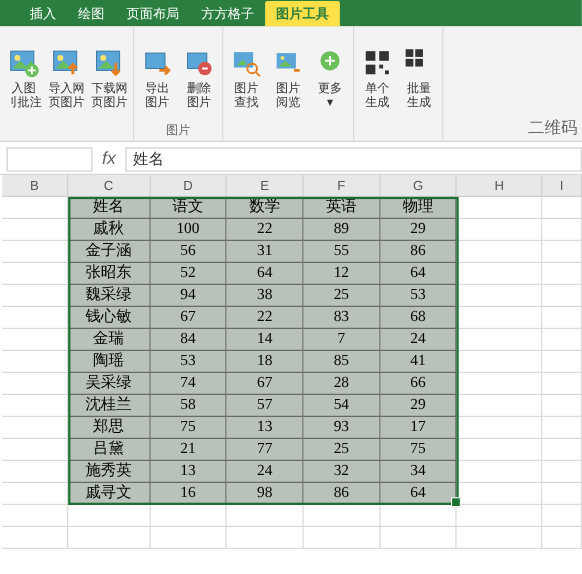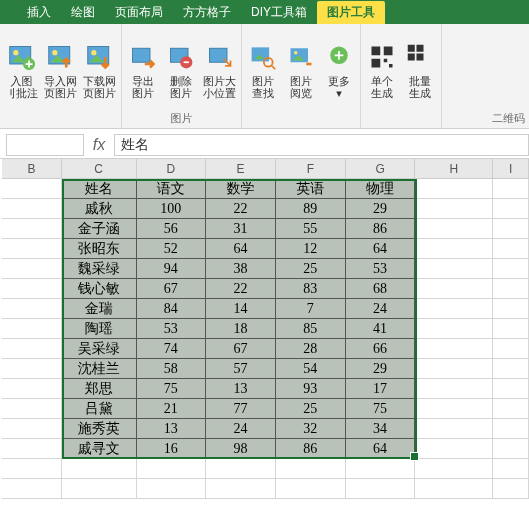--- a/index.html
+++ b/index.html
@@ -12,21 +12,21 @@
 
 
 .ribbon { background: #f3f3f3; height: 105px; display: flex; border-bottom: 1px solid #d0d0d0; position: relative; }
 .rgroup { display: flex; flex-direction: column; align-items: center; border-right: 1px solid #d9d9d9; padding: 15px 3px 0; position: relative; }
 .rgroup .items { display: flex; gap: 2px; }
 .rgroup .glabel { font-size: 11px; color: #666; position: absolute; bottom: 2px; left: 0; right: 0; text-align: center; }
 .rbtn { display: flex; flex-direction: column; align-items: center; padding: 2px 2px; cursor: pointer; }
 .rbtn .ic { width: 32px; height: 32px; display: flex; align-items: center; justify-content: center; }
 .rbtn .ic svg { width: 28px; height: 28px; }
 .rbtn .lbl { font-size: 11px; color: #333; text-align: center; line-height: 1.1; margin-top: 2px; }
-.sublabel { position: absolute; right: 4px; bottom: 2px; font-size: 11px; color: #666; }
+.sublabel { position: absolute; right: 4px; bottom: 2px; font-size: 15px; color: #666; }
 
 
 .fbar { display: flex; align-items: center; height: 28px; border-bottom: 1px solid #d0d0d0; margin-top: 2px; }
 .namebox { width: 78px; height: 22px; border: 1px solid #ccc; margin-left: 6px; background: #fff; }
 .fx { width: 22px; text-align: center; font-style: italic; color: #666; margin: 0 4px; font-size: 16px; }
 .finput { flex: 1; height: 22px; border: 1px solid #ccc; padding: 0 6px; font-size: 14px; color: #333; background: #fff; }
 
 
 .colhdr { display: flex; height: 20px; background: #e8e8e8; border-bottom: 1px solid #ccc; margin-left: 2px; }
 .colh { border-right: 1px solid #ccc; text-align: center; font-size: 12px; color: #555; line-height: 20px; }
@@ -54,21 +54,20 @@
 }
 </style>
 </head>
 <body>
 
 <div class="tabs">
   <div class="tab">插入</div>
   <div class="tab">绘图</div>
   <div class="tab">页面布局</div>
   <div class="tab">方方格子</div>
-  <div class="tab">DIY工具箱</div>
   <div class="tab active">图片工具</div>
 </div>
 
 <div class="ribbon">
   <div class="rgroup" style="padding-bottom:16px;">
     <div class="items">
       <div class="rbtn">
         <div class="ic">
             <svg viewBox="0 0 32 32">
               <rect x="2" y="4" width="24" height="20" fill="#5aa6d8" stroke="#3a78a0"></rect>
@@ -118,29 +117,20 @@
       </div>
       <div class="rbtn">
         <div class="ic">
             <svg viewBox="0 0 32 32">
               <rect x="4" y="6" width="20" height="16" fill="#5aa6d8" stroke="#3a78a0"></rect>
               <circle cx="22" cy="22" r="7" fill="#d9534f"></circle>
               <path d="M19 22h6" stroke="#fff" stroke-width="2"></path>
             </svg>
           </div>
         <div class="lbl"><span>删除</span><br><span>图片</span></div>
-      </div>
-      <div class="rbtn">
-        <div class="ic">
-            <svg viewBox="0 0 32 32">
-              <rect x="4" y="6" width="20" height="16" fill="#5aa6d8" stroke="#3a78a0"></rect>
-              <path d="M20 18 L28 26 M28 20v6h-6" stroke="#e67e22" stroke-width="2" fill="none"></path>
-            </svg>
-          </div>
-        <div class="lbl"><span>图片大</span><br><span>小位置</span></div>
       </div>
     </div>
     <div class="glabel">图片</div>
   </div>
 
   <div class="rgroup">
     <div class="items">
       <div class="rbtn">
         <div class="ic">
             <svg viewBox="0 0 32 32">

